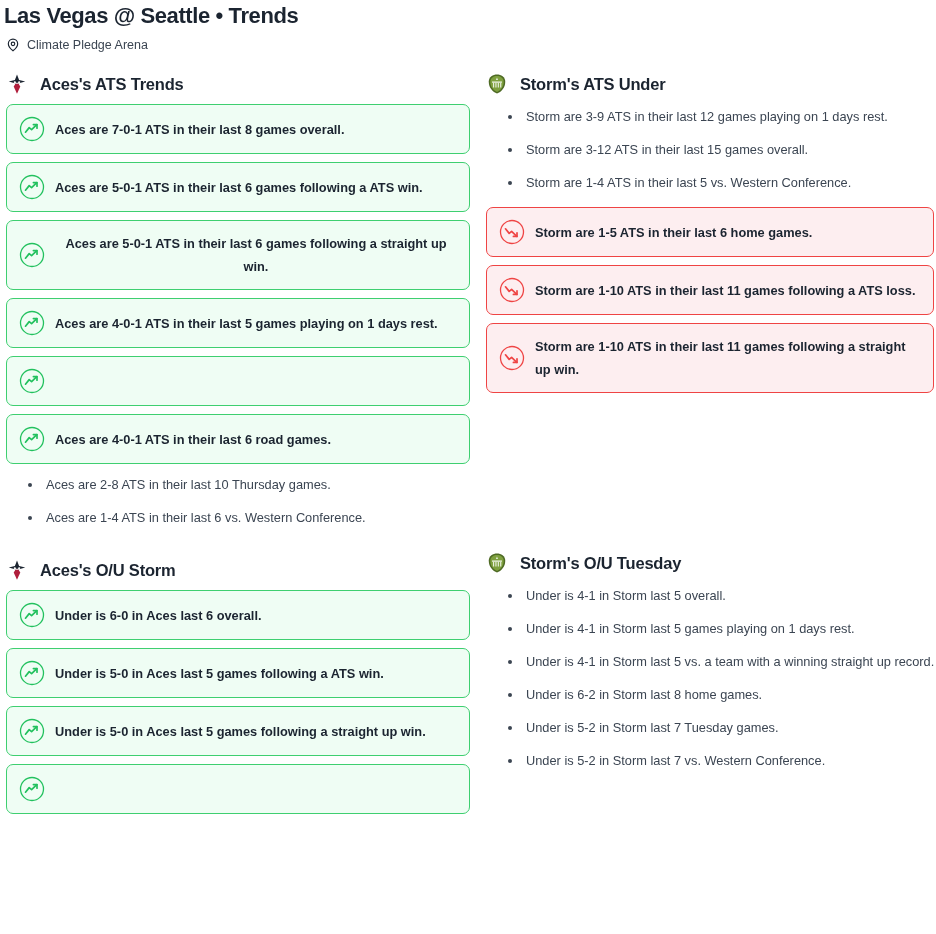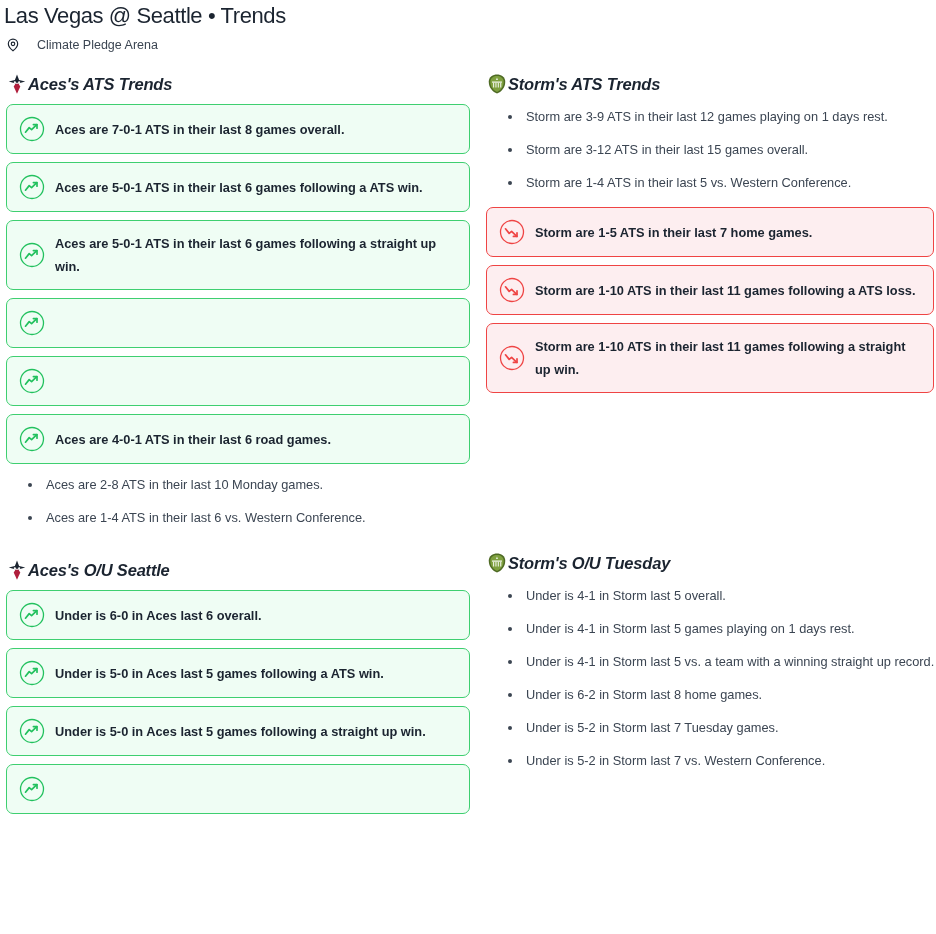--- a/index.html
+++ b/index.html
@@ -11,30 +11,30 @@
     font-family: "Liberation Sans", sans-serif;
     color: #1f2937;
     -webkit-font-smoothing: antialiased;
   }
 
   .page { position: relative; width: 936px; padding: 0 2px; }
 
   
   .page-title {
     font-size: 22px;
-    font-weight: normal;
+    font-weight: bold;
     letter-spacing: -0.4px;
     color: #1b2430;
     padding: 2px 0 0 2px;
     line-height: 28px;
   }
   .venue-row {
     display: flex;
     align-items: center;
-    gap: 17px;
+    gap: 7px;
     padding: 8px 0 0 4px;
     height: 22px;
   }
   .venue-label {
     font-size: 12.5px;
     color: #3b4552;
     line-height: 16px;
   }
   .pin-icon { width: 14px; height: 14px; display: block; flex: none; }
 
@@ -45,25 +45,24 @@
     column-gap: 8px;
     padding-top: 20px;
     align-items: start;
   }
   .col { display: block; }
 
   
   .section-head {
     display: flex;
     align-items: center;
-    gap: 0;
+    gap: 12px;
     padding-left: 4px;
     margin-bottom: 8px;
     height: 24px;
-    font-style: italic;
   }
   .section-title {
     font-size: 16.5px;
     font-weight: bold;
     color: #1b2430;
     letter-spacing: -0.2px;
     line-height: 22px;
   }
   .team-logo { width: 22px; height: 22px; flex: none; display: block; }
 
@@ -74,20 +73,21 @@
     align-items: center;
     gap: 10px;
     border-radius: 7px;
     padding: 11px 12px;
     margin: 0 4px 8px 4px;
     min-height: 42px;
   }
   .trend-card.good {
     background: #effdf4;
     border: 1px solid #3ecf70;
+    text-align: center;
   }
   .trend-card.bad {
     background: #fdeef0;
     border: 1px solid #ef4444;
   }
   .trend-card .card-icon { width: 26px; height: 26px; flex: none; display: block; }
   .trend-card .card-text {
     font-size: 12.8px;
     font-weight: bold;
     line-height: 23px;
@@ -173,54 +173,55 @@
                   <path d="M14.4 8.6 H18 V12.2" fill="none" stroke="#22c15e" stroke-width="1.7" stroke-linecap="round" stroke-linejoin="round"></path>
                 </svg></span>
               <span class="card-text">Aces are 5-0-1 ATS in their last 6 games following a straight up win.</span>
             </div>
             <div class="trend-card good">
               <span class="card-icon"><svg viewBox="0 0 26 26" width="26" height="26">
                   <circle cx="13" cy="13" r="11.5" fill="none" stroke="#22c15e" stroke-width="1.3"></circle>
                   <path d="M6.5 16.2 L10.2 11.6 L12.6 13.6 L17.8 8.6" fill="none" stroke="#22c15e" stroke-width="1.7" stroke-linecap="round" stroke-linejoin="round"></path>
                   <path d="M14.4 8.6 H18 V12.2" fill="none" stroke="#22c15e" stroke-width="1.7" stroke-linecap="round" stroke-linejoin="round"></path>
                 </svg></span>
+              <span class="card-text">Aces are 4-0-1 ATS in their last 5 games playing on 1 days rest.</span>
             </div>
             <div class="trend-card good">
               <span class="card-icon"><svg viewBox="0 0 26 26" width="26" height="26">
                   <circle cx="13" cy="13" r="11.5" fill="none" stroke="#22c15e" stroke-width="1.3"></circle>
                   <path d="M6.5 16.2 L10.2 11.6 L12.6 13.6 L17.8 8.6" fill="none" stroke="#22c15e" stroke-width="1.7" stroke-linecap="round" stroke-linejoin="round"></path>
                   <path d="M14.4 8.6 H18 V12.2" fill="none" stroke="#22c15e" stroke-width="1.7" stroke-linecap="round" stroke-linejoin="round"></path>
                 </svg></span>
             </div>
             <div class="trend-card good">
               <span class="card-icon"><svg viewBox="0 0 26 26" width="26" height="26">
                   <circle cx="13" cy="13" r="11.5" fill="none" stroke="#22c15e" stroke-width="1.3"></circle>
                   <path d="M6.5 16.2 L10.2 11.6 L12.6 13.6 L17.8 8.6" fill="none" stroke="#22c15e" stroke-width="1.7" stroke-linecap="round" stroke-linejoin="round"></path>
                   <path d="M14.4 8.6 H18 V12.2" fill="none" stroke="#22c15e" stroke-width="1.7" stroke-linecap="round" stroke-linejoin="round"></path>
                 </svg></span>
               <span class="card-text">Aces are 4-0-1 ATS in their last 6 road games.</span>
             </div>
           </div>
         <ul class="bullets">
-            <li>Aces are 2-8 ATS in their last 10 Monday games.</li>
+            <li>Aces are 2-8 ATS in their last 10 Thursday games.</li>
             <li>Aces are 1-4 ATS in their last 6 vs. Western Conference.</li>
           </ul>
       </div>
 
       <div style="padding-top:16px;">
         <div class="section-head">
           <span class="team-logo">
             <svg viewBox="0 0 24 24" width="22" height="22">
               <path d="M12 1.5 L14.3 7.6 L21 9.4 L14.3 11.2 L12 17.4 L9.7 11.2 L3 9.4 L9.7 7.6 Z" fill="#1b2430"></path>
               <path d="M12 9.2 L15.6 14.8 L12 22.5 L8.4 14.8 Z" fill="#b01e3c"></path>
               <rect x="8.6" y="9.0" width="6.8" height="2.6" rx="0.6" fill="#f2f2f2"></rect>
               <circle cx="12" cy="9.4" r="1.5" fill="#1b2430"></circle>
             </svg>
           </span>
-          <span class="section-title">Aces's O/U Seattle</span>
+          <span class="section-title">Aces's O/U Storm</span>
         </div>
         <div class="cards">
             <div class="trend-card good">
               <span class="card-icon"><svg viewBox="0 0 26 26" width="26" height="26">
                   <circle cx="13" cy="13" r="11.5" fill="none" stroke="#22c15e" stroke-width="1.3"></circle>
                   <path d="M6.5 16.2 L10.2 11.6 L12.6 13.6 L17.8 8.6" fill="none" stroke="#22c15e" stroke-width="1.7" stroke-linecap="round" stroke-linejoin="round"></path>
                   <path d="M14.4 8.6 H18 V12.2" fill="none" stroke="#22c15e" stroke-width="1.7" stroke-linecap="round" stroke-linejoin="round"></path>
                 </svg></span>
               <span class="card-text">Under is 6-0 in Aces last 6 overall.</span>
             </div>
@@ -258,35 +259,35 @@
         <div class="section-head">
           <span class="team-logo">
             <svg viewBox="0 0 24 24" width="22" height="22">
               <path d="M12 1.6 C16.4 1.6 21 4 21 9.6 C21 16 16.6 21 12 22.4 C7.4 21 3 16 3 9.6 C3 4 7.6 1.6 12 1.6 Z" fill="#4e6a24"></path>
               <path d="M12 3.4 C15.6 3.4 19.3 5.3 19.3 9.8 C19.3 15.1 15.7 19.3 12 20.6 C8.3 19.3 4.7 15.1 4.7 9.8 C4.7 5.3 8.4 3.4 12 3.4 Z" fill="#7ea03f"></path>
               <path d="M6.6 9.2 h10.8 v1.5 h-10.8 z" fill="#e8eedd"></path>
               <path d="M7.6 10.7 h1.3 v5.2 h-1.3 z M10.2 10.7 h1.3 v5.2 h-1.3 z M12.8 10.7 h1.3 v5.2 h-1.3 z M15.4 10.7 h1.3 v5.2 h-1.3 z" fill="#e8eedd"></path>
               <path d="M12 5.0 L13.2 7.6 L10.8 7.6 Z" fill="#e8eedd"></path>
             </svg>
           </span>
-          <span class="section-title">Storm's ATS Trends</span>
+          <span class="section-title">Storm's ATS Under</span>
         </div>
         <ul class="bullets">
             <li>Storm are 3-9 ATS in their last 12 games playing on 1 days rest.</li>
             <li>Storm are 3-12 ATS in their last 15 games overall.</li>
             <li>Storm are 1-4 ATS in their last 5 vs. Western Conference.</li>
           </ul>
         <div class="cards">
             <div class="trend-card bad">
               <span class="card-icon"><svg viewBox="0 0 26 26" width="26" height="26">
                   <circle cx="13" cy="13" r="11.5" fill="none" stroke="#ef4444" stroke-width="1.3"></circle>
                   <path d="M6.5 9.8 L10.2 14.4 L12.6 12.4 L17.8 17.4" fill="none" stroke="#ef4444" stroke-width="1.7" stroke-linecap="round" stroke-linejoin="round"></path>
                   <path d="M14.4 17.4 H18 V13.8" fill="none" stroke="#ef4444" stroke-width="1.7" stroke-linecap="round" stroke-linejoin="round"></path>
                 </svg></span>
-              <span class="card-text">Storm are 1-5 ATS in their last 7 home games.</span>
+              <span class="card-text">Storm are 1-5 ATS in their last 6 home games.</span>
             </div>
             <div class="trend-card bad">
               <span class="card-icon"><svg viewBox="0 0 26 26" width="26" height="26">
                   <circle cx="13" cy="13" r="11.5" fill="none" stroke="#ef4444" stroke-width="1.3"></circle>
                   <path d="M6.5 9.8 L10.2 14.4 L12.6 12.4 L17.8 17.4" fill="none" stroke="#ef4444" stroke-width="1.7" stroke-linecap="round" stroke-linejoin="round"></path>
                   <path d="M14.4 17.4 H18 V13.8" fill="none" stroke="#ef4444" stroke-width="1.7" stroke-linecap="round" stroke-linejoin="round"></path>
                 </svg></span>
               <span class="card-text">Storm are 1-10 ATS in their last 11 games following a ATS loss.</span>
             </div>
             <div class="trend-card bad">

